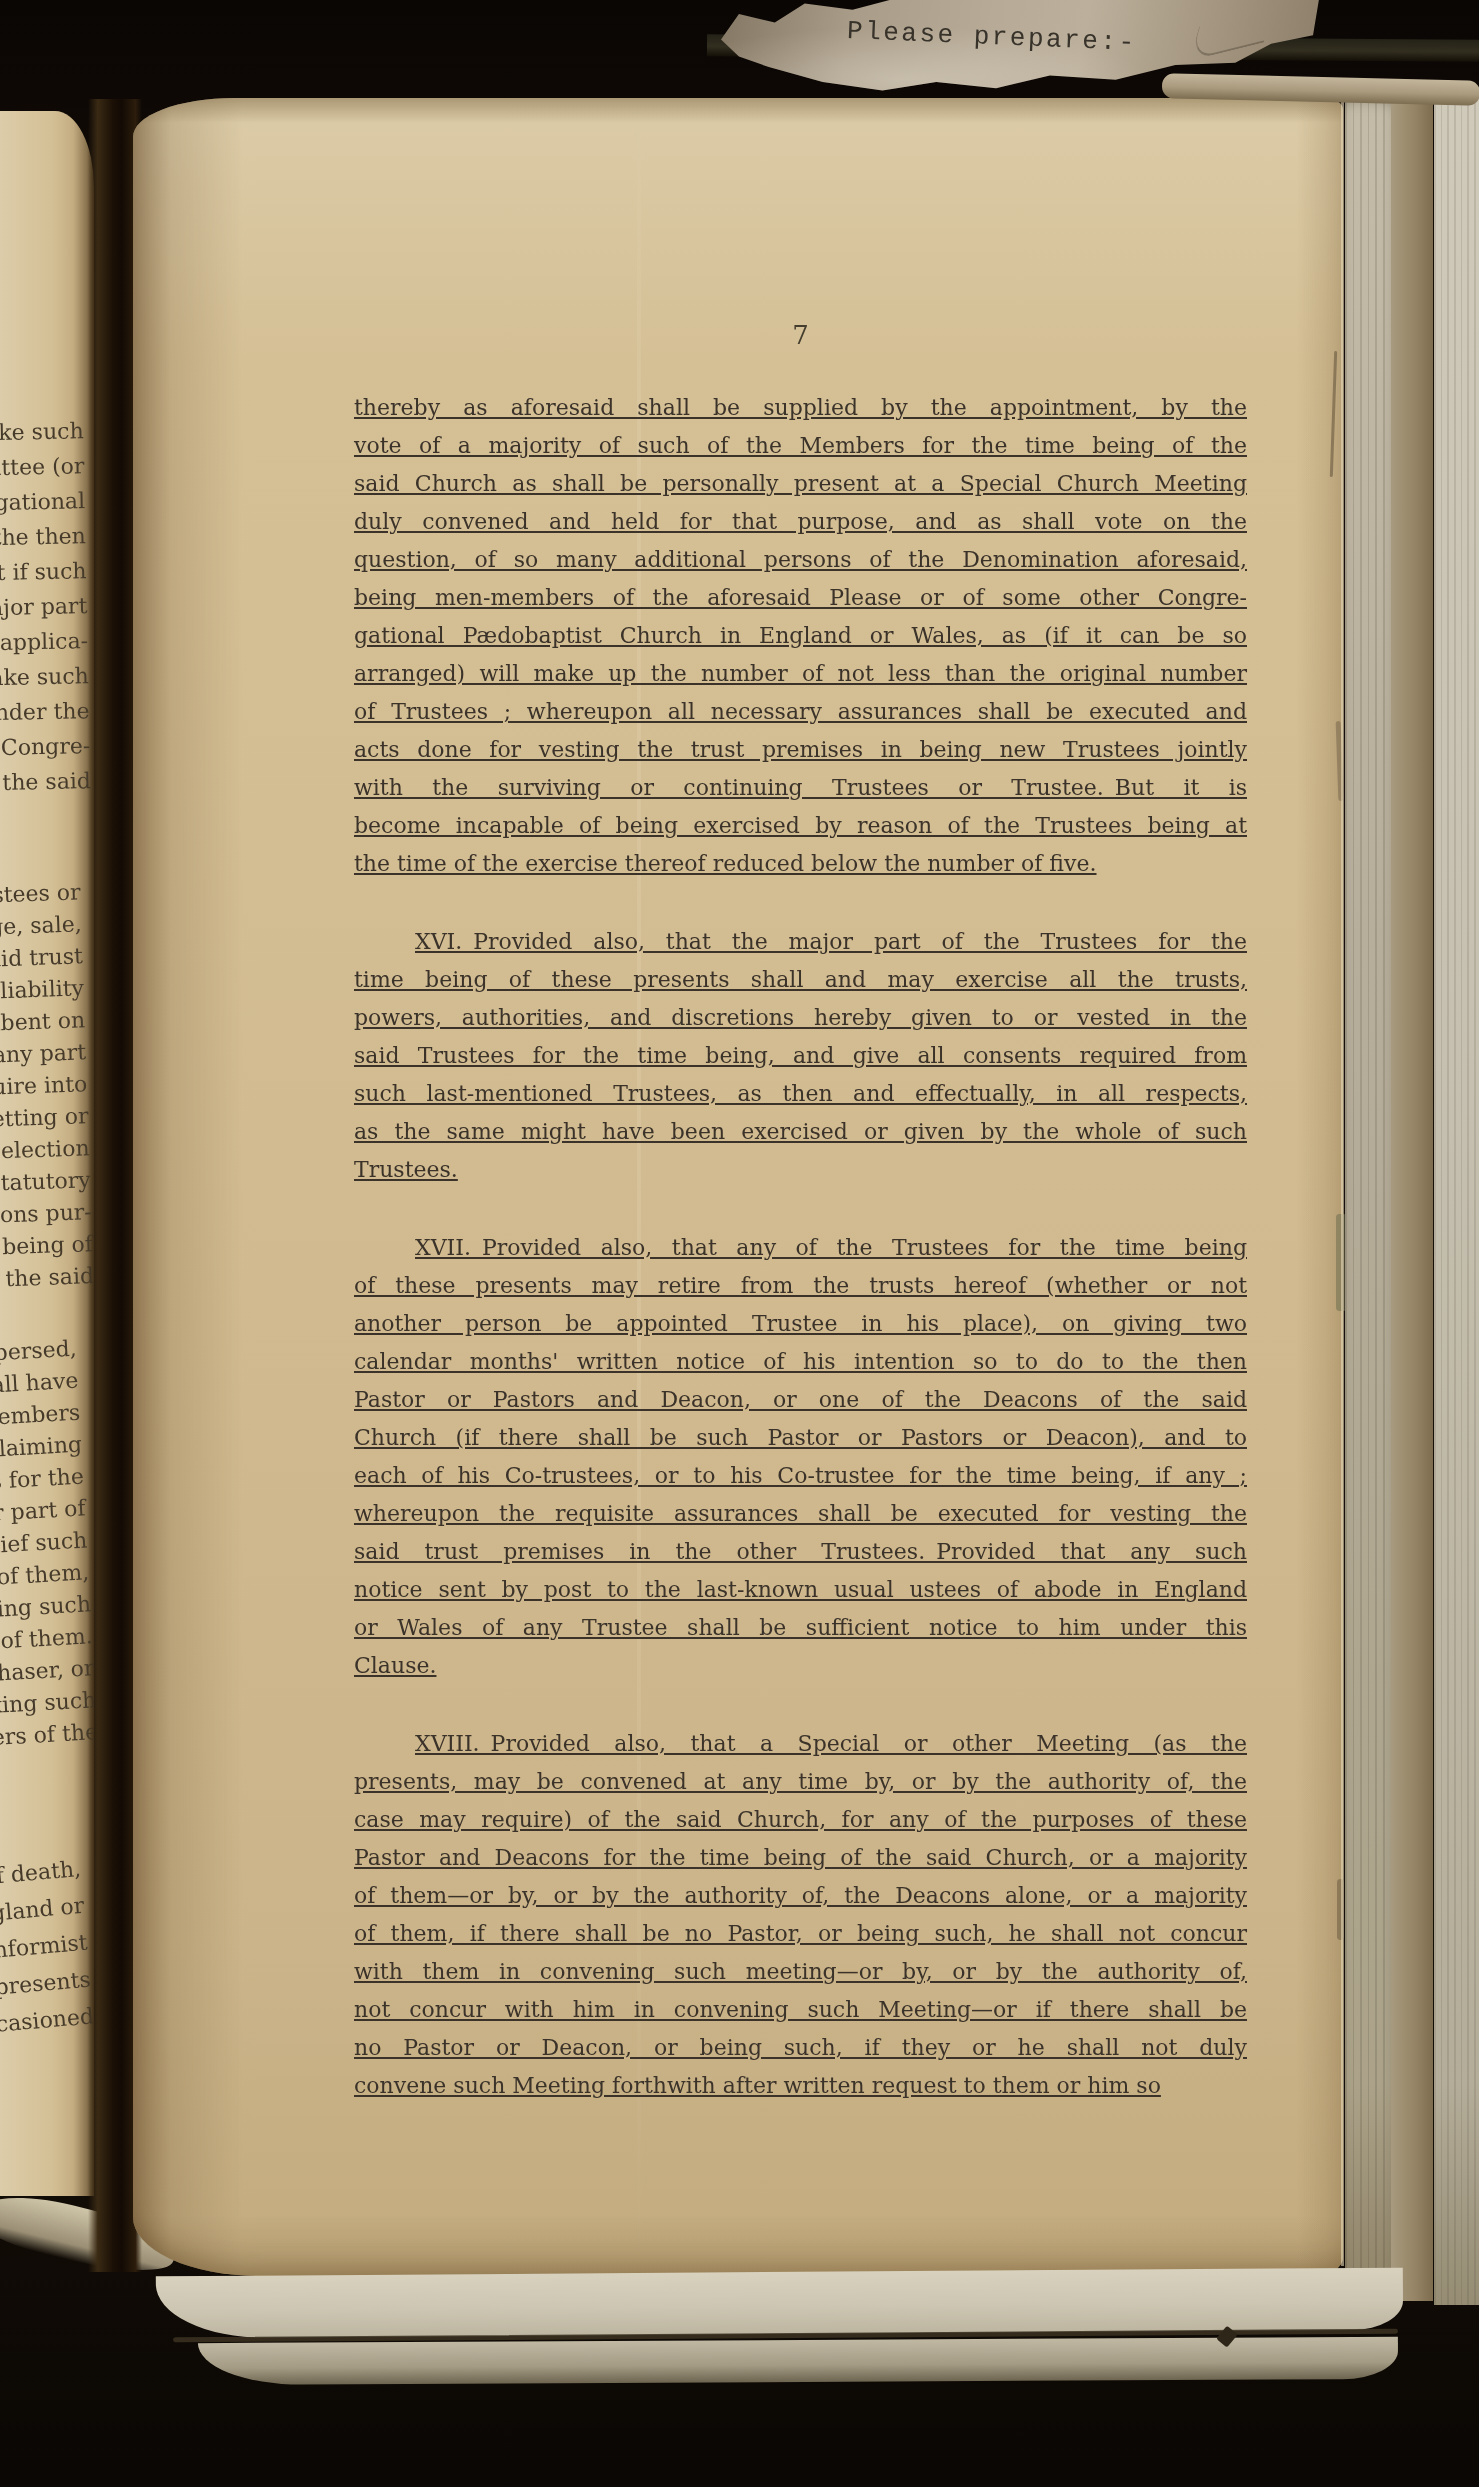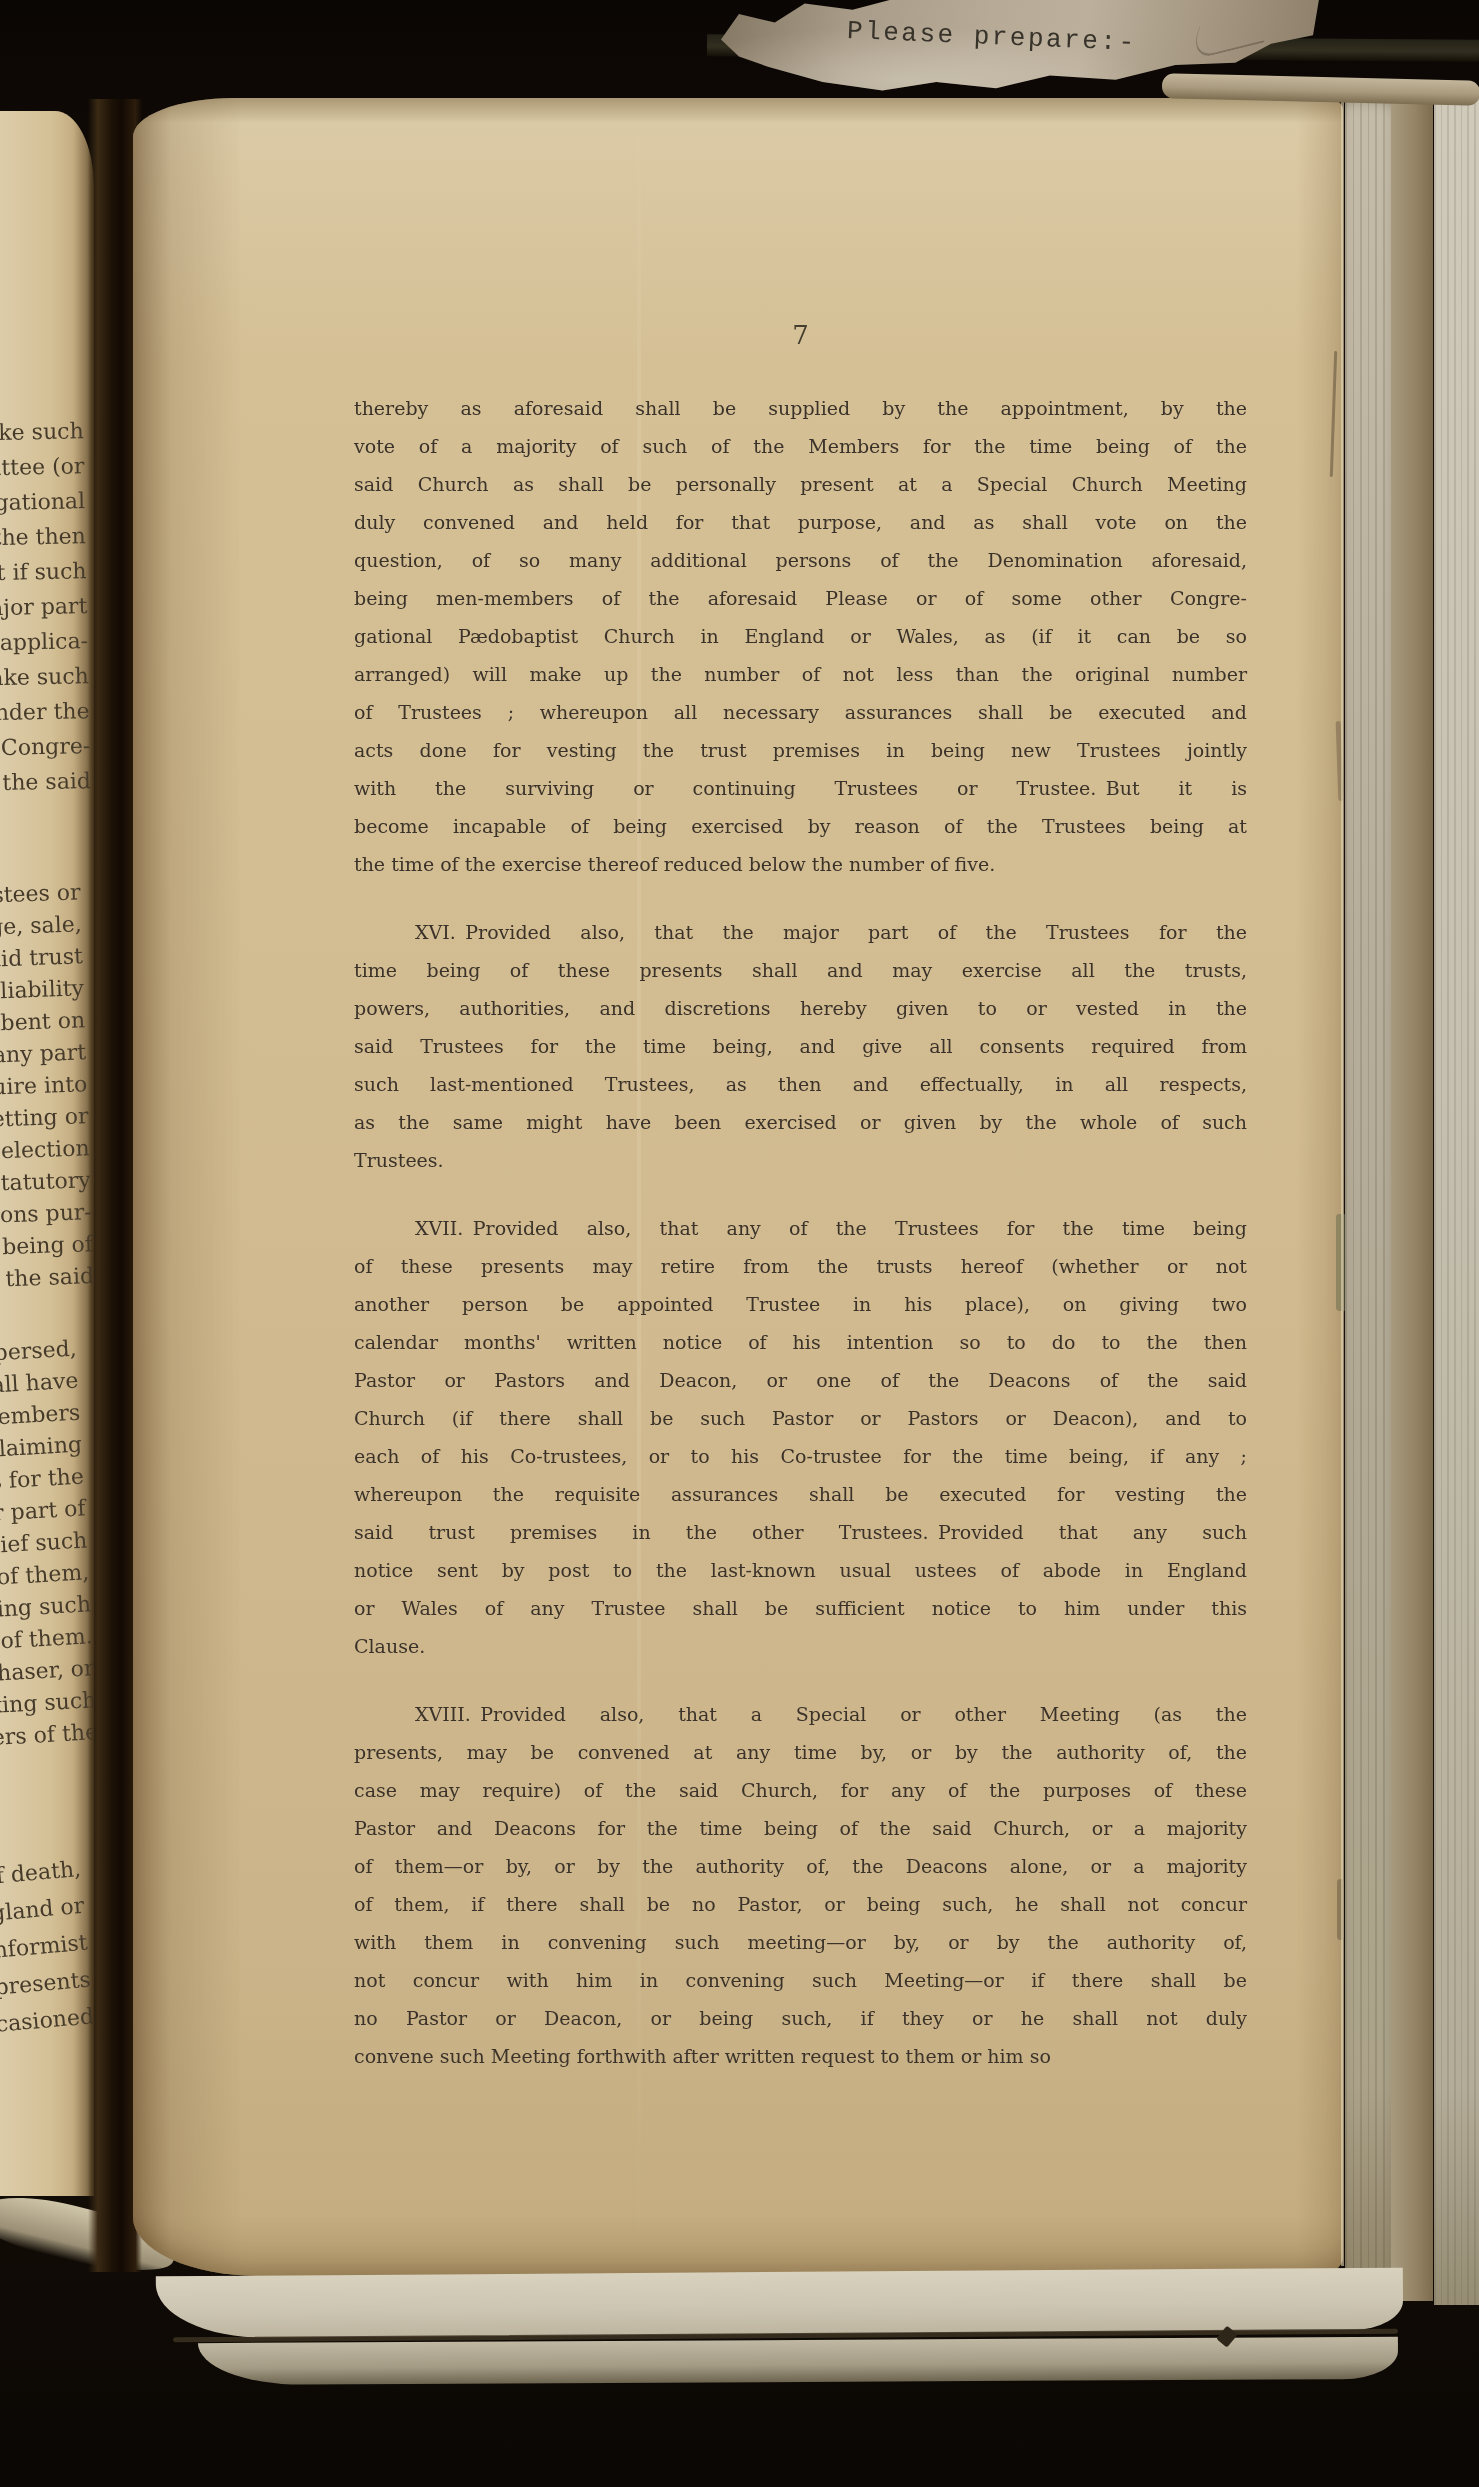--- a/index.html
+++ b/index.html
@@ -47,22 +47,22 @@
       linear-gradient(270deg,rgba(125,98,58,.28) 0%,rgba(125,98,58,0) 46px),
       linear-gradient(180deg,rgba(104,82,46,.42) 0%,rgba(104,82,46,0) 25px),
       linear-gradient(0deg,rgba(110,85,45,.25) 0%,rgba(110,85,45,0) 59px);}
   .crease{position:absolute;left:504px;top:0;width:4.2px;height:100%;
     background:linear-gradient(180deg,rgba(255,250,235,0),rgba(255,250,235,.10) 15%,rgba(255,250,235,.12) 60%,rgba(255,250,235,0));}
 
   .page-number{position:absolute;left:221px;top:222px;width:893px;text-align:center;
     font-size:26px;color:#453d2e;}
 
   .text-block{position:absolute;left:221px;top:291px;width:893px;
-    font-size:19px;line-height:38px;color:#3b332a;}
-  .para + .para{margin-top:30px;}
+    font-size:22px;line-height:38px;color:#3b332a;text-decoration:underline;}
+  .para + .para{margin-top:40px;}
   .line{text-align:justify;text-align-last:justify;}
   .para .line:last-child{text-align-last:left;}
   .para.indent .line:first-child{padding-left:61px;}
 
   
   .mark{position:absolute;border-radius:3.4px;}
   .m1{left:1199px;top:253px;width:2.5px;height:126px;background:#5e5038;opacity:.55;transform:rotate(2deg);}
   .m2{left:1204px;top:623px;width:5px;height:80px;background:#6a5c42;opacity:.45;transform:rotate(-2deg);}
   .m3{left:1203px;top:1116px;width:11px;height:97px;background:#6f7050;opacity:.55;}
   .m4{left:1204px;top:1781px;width:6.7px;height:61px;background:#5e5038;opacity:.45;}

